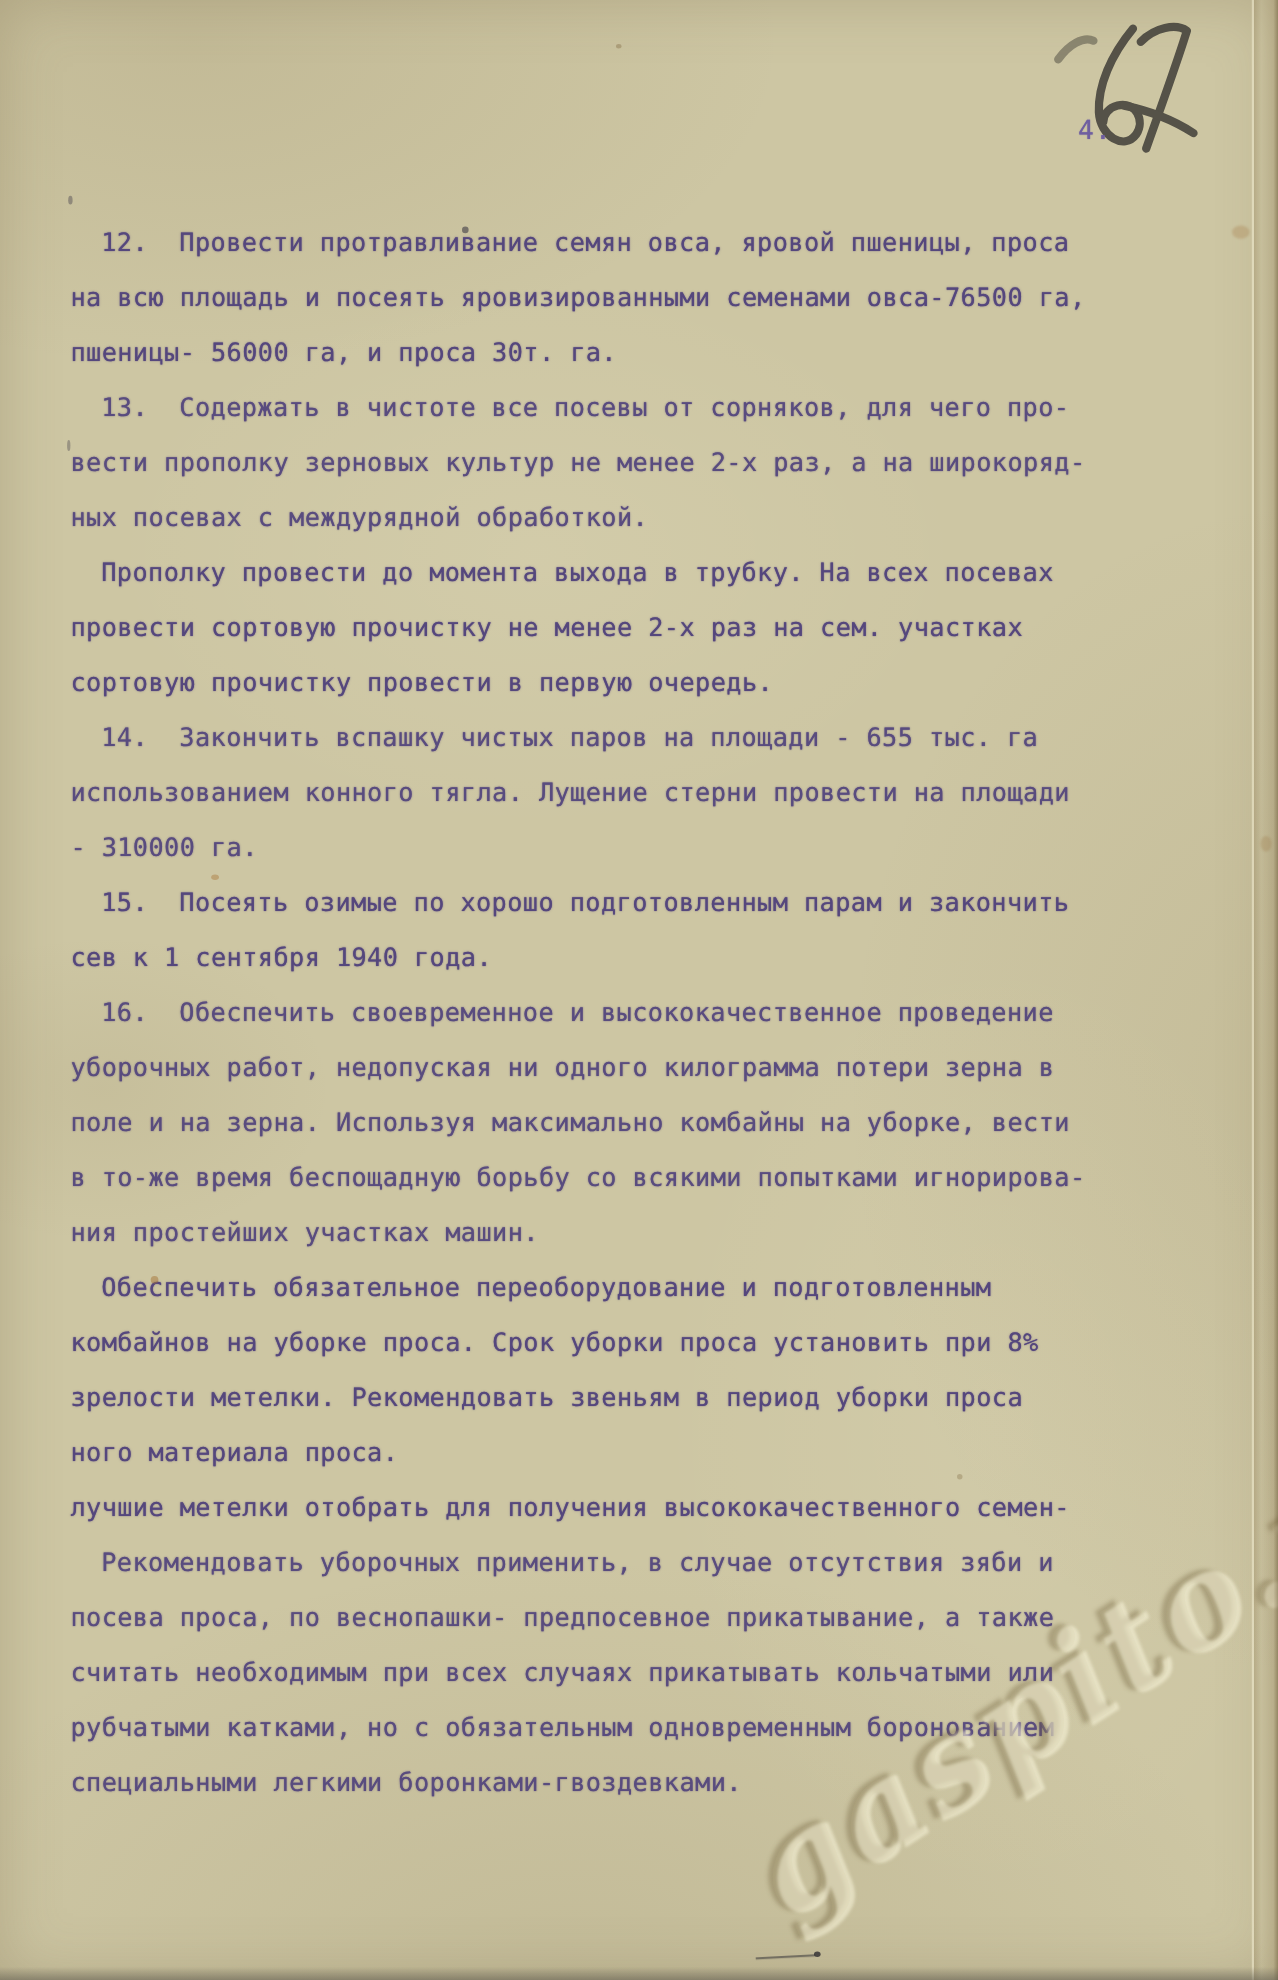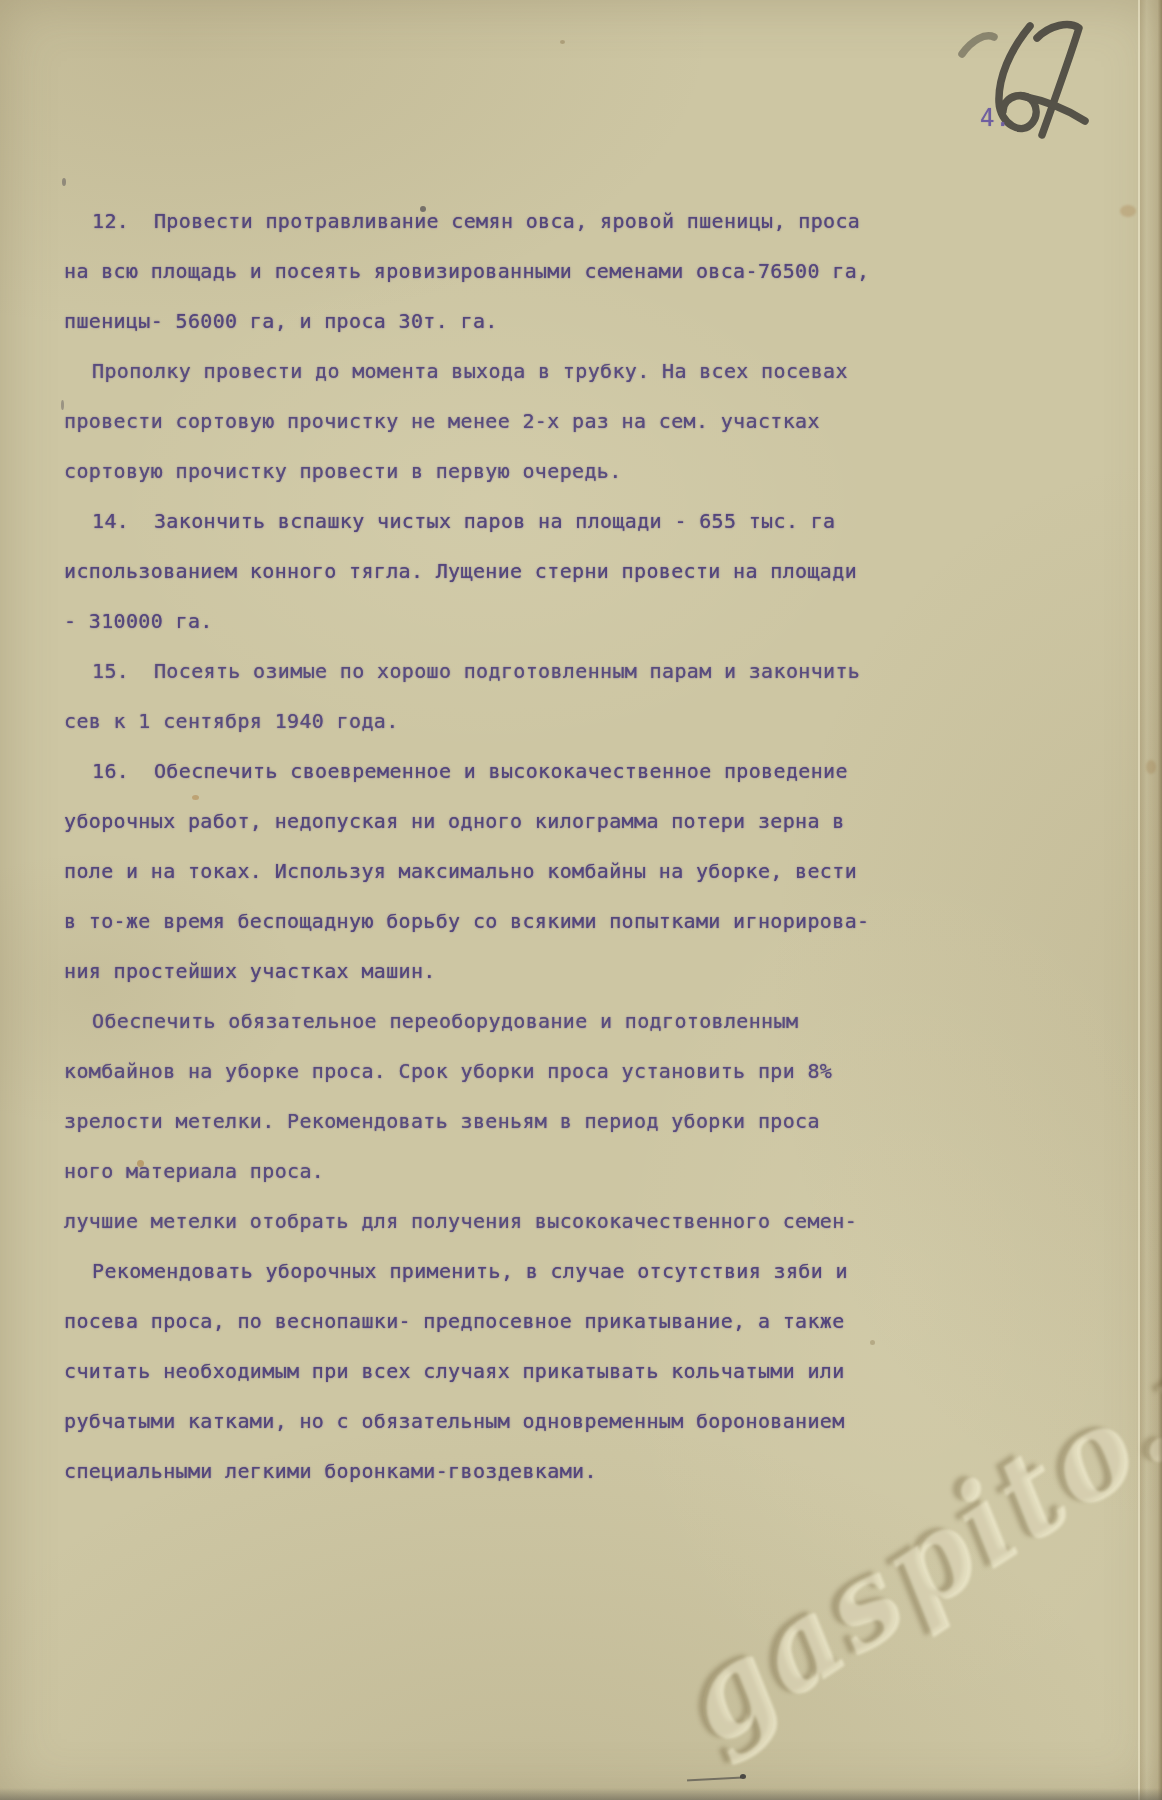--- a/index.html
+++ b/index.html
@@ -16,21 +16,21 @@
       radial-gradient(ellipse 650px 420px at 42% 28%, rgba(255,250,225,0.10), transparent 60%),
       radial-gradient(ellipse 520px 760px at 78% 72%, rgba(255,250,225,0.08), transparent 60%),
       radial-gradient(ellipse 300px 200px at 8% 55%, rgba(120,102,62,0.08), transparent 70%);
     box-shadow: inset 0 0 55px rgba(110,95,60,0.28);
     font-family:"DejaVu Sans Mono", monospace;
   }
   
   .text-block{
     position:absolute;left:64px;top:196px;width:1010px;
     color:#55477d;
-    font-size:20px;letter-spacing:0.35px;
+    font-size:23px;letter-spacing:0.35px;
     filter:blur(0.25px);
     text-shadow:0 0 1px rgba(85,71,125,0.85), 0 0 2.5px rgba(85,71,125,0.28);
   }
   .line{height:50px;line-height:50px;white-space:pre;}
   .line.first{padding-left:28px;}
   .para:nth-child(2n) .line{opacity:0.96;}
   
   .typed-pageno{
     position:absolute;left:980px;top:104px;
     color:#6f5fa0;font-size:24px;letter-spacing:1px;
@@ -110,20 +110,25 @@
   <div class="typed-pageno">4.</div>
 
   <div class="text-block">
 
     <div class="para">
       <div class="line first">12.  Провести протравливание семян овса, яровой пшеницы, проса</div>
       <div class="line">на всю площадь и посеять яровизированными семенами овса-76500 га,</div>
       <div class="line">пшеницы- 56000 га, и проса 30т. га.</div>
     </div>
 
+    <div class="para">
+      <div class="line first">13.  Содержать в чистоте все посевы от сорняков, для чего про-</div>
+      <div class="line">вести прополку зерновых культур не менее 2-х раз, а на широкоряд-</div>
+      <div class="line">ных посевах с междурядной обработкой.</div>
+    </div>
 
     <div class="para">
       <div class="line first">Прополку провести до момента выхода в трубку. На всех посевах</div>
       <div class="line">провести сортовую прочистку не менее 2-х раз на сем. участках</div>
       <div class="line">сортовую прочистку провести в первую очередь.</div>
     </div>
 
     <div class="para">
       <div class="line first">14.  Закончить вспашку чистых паров на площади - 655 тыс. га</div>
       <div class="line">использованием конного тягла. Лущение стерни провести на площади</div>
@@ -131,21 +136,21 @@
     </div>
 
     <div class="para">
       <div class="line first">15.  Посеять озимые по хорошо подготовленным парам и закончить</div>
       <div class="line">сев к 1 сентября 1940 года.</div>
     </div>
 
     <div class="para">
       <div class="line first">16.  Обеспечить своевременное и высококачественное проведение</div>
       <div class="line">уборочных работ, недопуская ни одного килограмма потери зерна в</div>
-      <div class="line">поле и на токах. Используя максимально комбайны на уборке, вести</div>
+      <div class="line">поле и на зерна. Используя максимально комбайны на уборке, вести</div>
       <div class="line">в то-же время беспощадную борьбу со всякими попытками игнорирова-</div>
       <div class="line">ния простейших участках машин.</div>
     </div>
 
     <div class="para">
       <div class="line first">Обеспечить обязательное переоборудование и подготовленным</div>
       <div class="line">комбайнов на уборке проса. Срок уборки проса установить при 8%</div>
       <div class="line">зрелости метелки. Рекомендовать звеньям в период уборки проса</div>
       <div class="line">ного материала проса.</div>
       <div class="line">лучшие метелки отобрать для получения высококачественного семен-</div>

